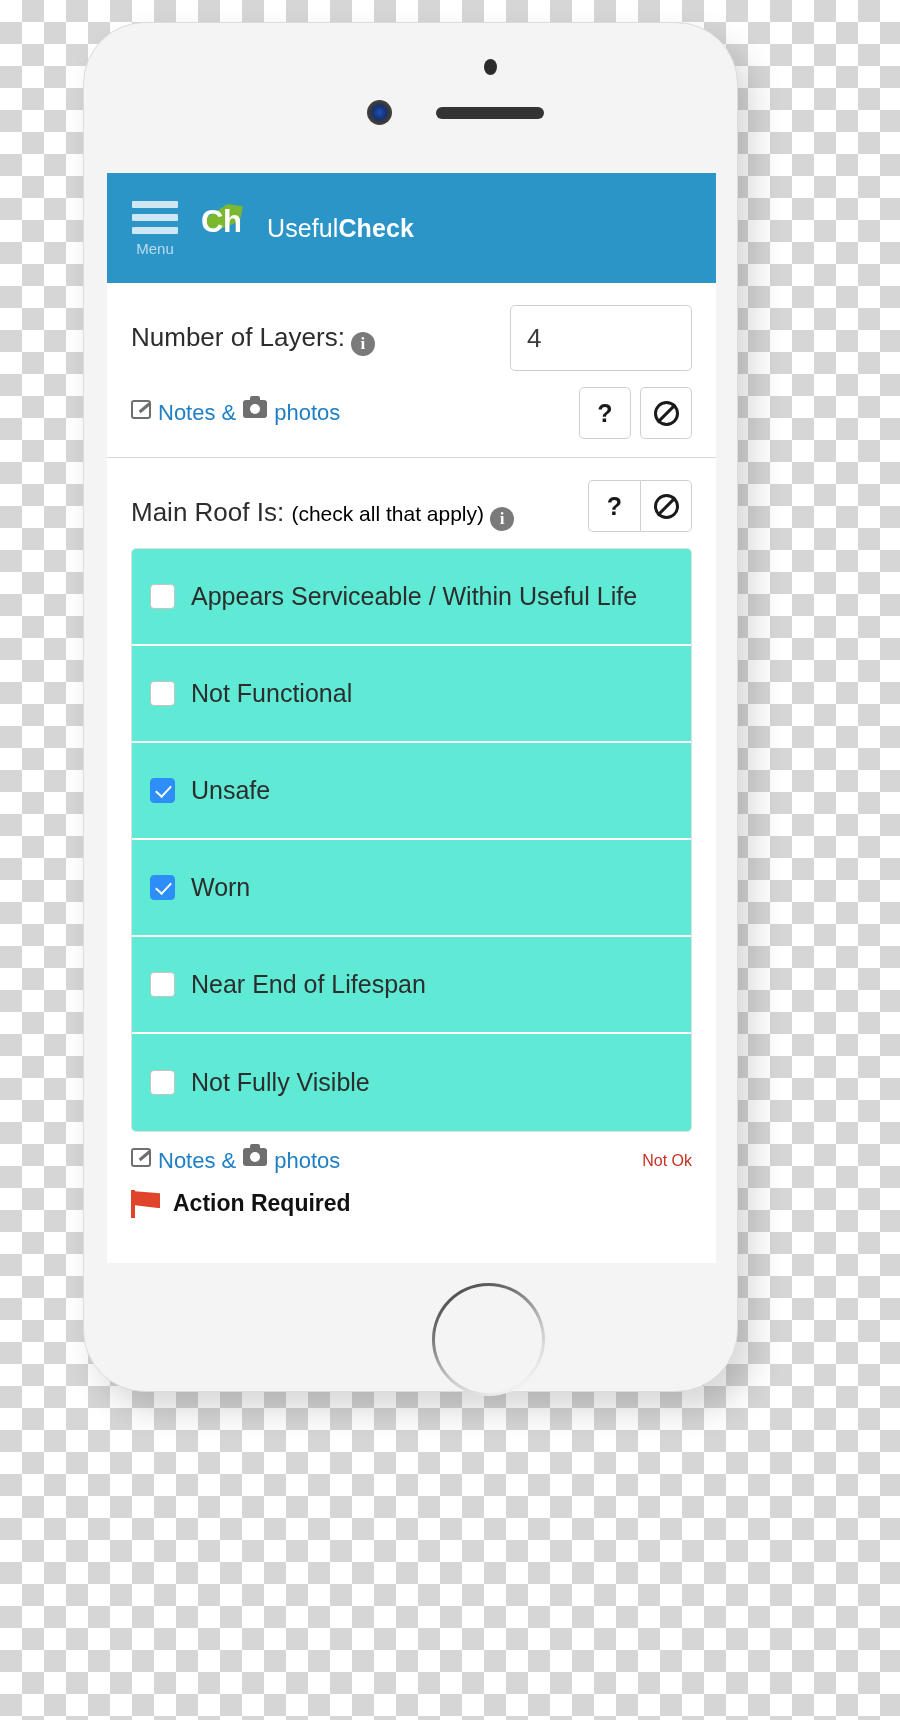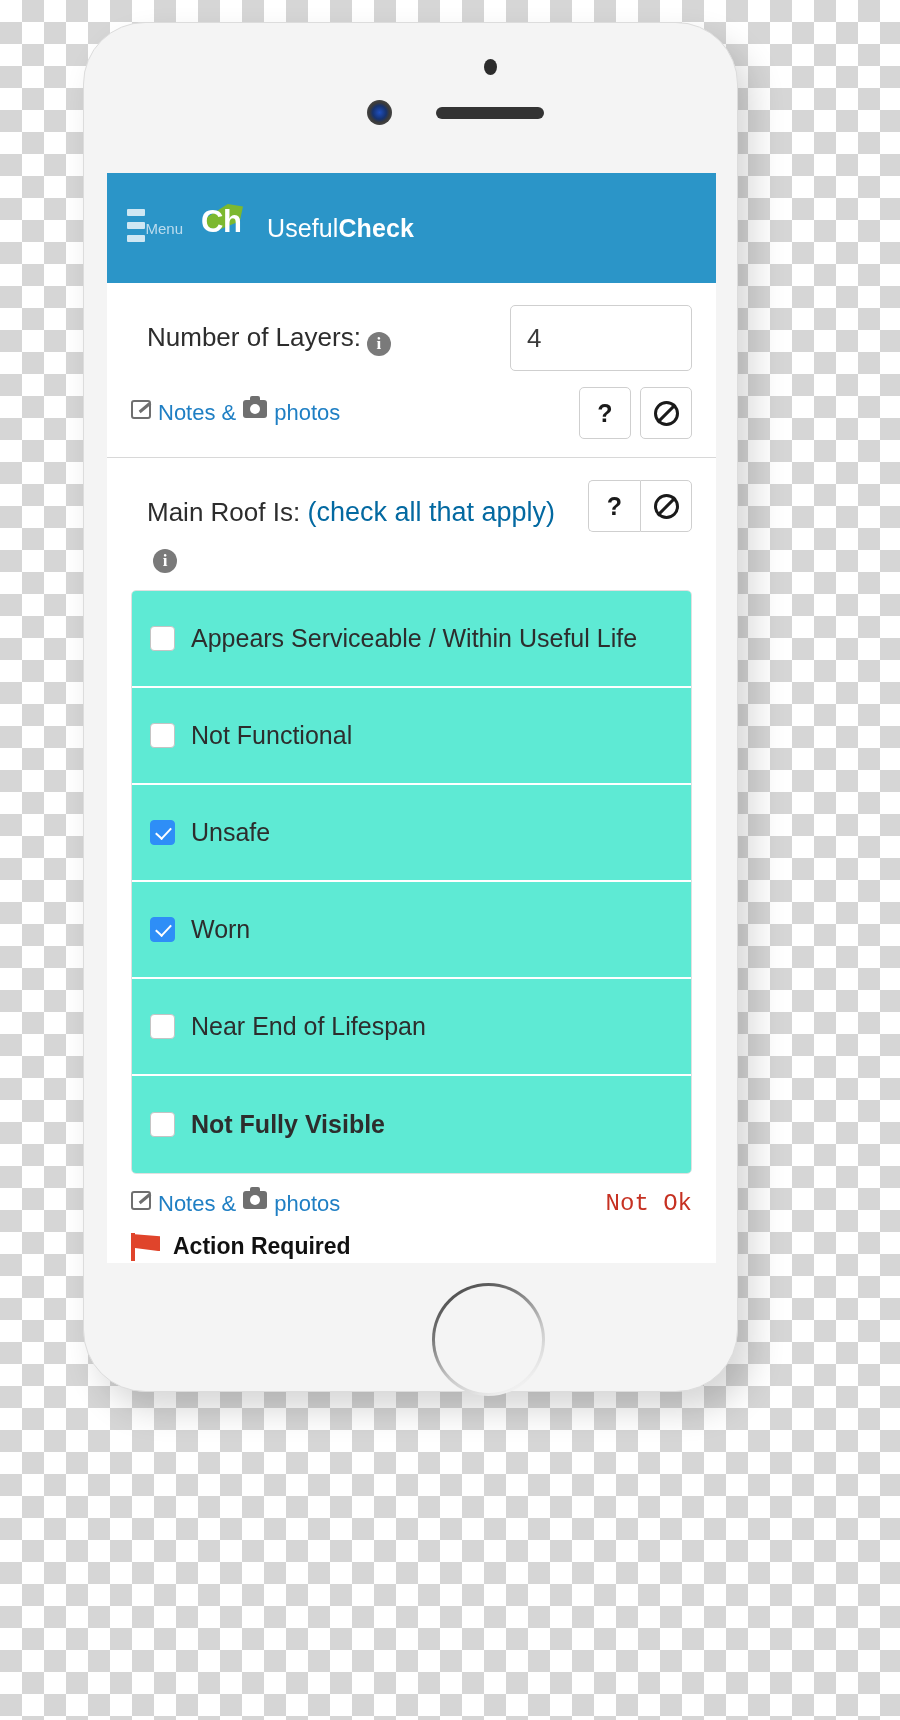--- a/index.html
+++ b/index.html
@@ -99,21 +99,21 @@
     background: #2b95c8;
     display: flex;
     align-items: center;
     padding-left: 20px;
     gap: 14px;
   }
 
   .menu-btn {
     width: 56px;
     display: flex;
-    flex-direction: row;
+    flex-direction: column;
     align-items: center;
     cursor: pointer;
   }
   .menu-bars { width: 46px; }
   .menu-bars span {
     display: block;
     height: 7px;
     margin-bottom: 6px;
     background: #cfe7f3;
     border-radius: 1px;
@@ -165,33 +165,32 @@
     padding: 22px 24px 18px 24px;
     background: #ffffff;
   }
   .section.last { border-bottom: none; }
 
   .q-row {
     display: flex;
     align-items: flex-start;
     justify-content: center;
     gap: 14px;
-    margin-left: 16px;
   }
 
   .q-text {
     font-size: 26px;
     color: #2d2d2d;
     line-height: 1.55;
     padding-top: 12px;
     flex: 1 1 auto;
   }
   .q-text .hint {
-    font-size: 27px;
-    color: #0369a1;
+    font-size: 21px;
+    color: #000000;
   }
 
   .info-icon {
     display: inline-block;
     vertical-align: -3px;
     width: 24px;
     height: 24px;
     border-radius: 50%;
     background: #7a7a7a;
     color: #ffffff;
@@ -324,24 +323,23 @@
     position: absolute;
     left: 7px;
     top: 4px;
     width: 10px;
     height: 10px;
     border-radius: 50%;
     background: #ffffff;
   }
 
   .status-text {
-    font-size: 24px;
+    font-size: 16px;
     color: #c63122;
     white-space: nowrap;
-    font-family: Liberation Mono, monospace;
   }
 
   .action-row {
     display: flex;
     align-items: center;
     gap: 12px;
     margin-top: 14px;
   }
   .flag-icon {
     position: relative;
@@ -378,21 +376,21 @@
   .check-item {
     display: flex;
     align-items: center;
     gap: 16px;
     height: 97px;
     padding: 0 18px;
     background: #5eead4;
     border-bottom: 2px solid #ffffff;
     cursor: pointer;
   }
-  .check-item:last-child { border-bottom: none; font-weight: bold; }
+  .check-item:last-child { border-bottom: none; }
 
   .cbox {
     width: 25px;
     height: 25px;
     border: 1px solid #c4c4c4;
     border-radius: 4px;
     background: #ffffff;
     flex: 0 0 auto;
     position: relative;
   }

